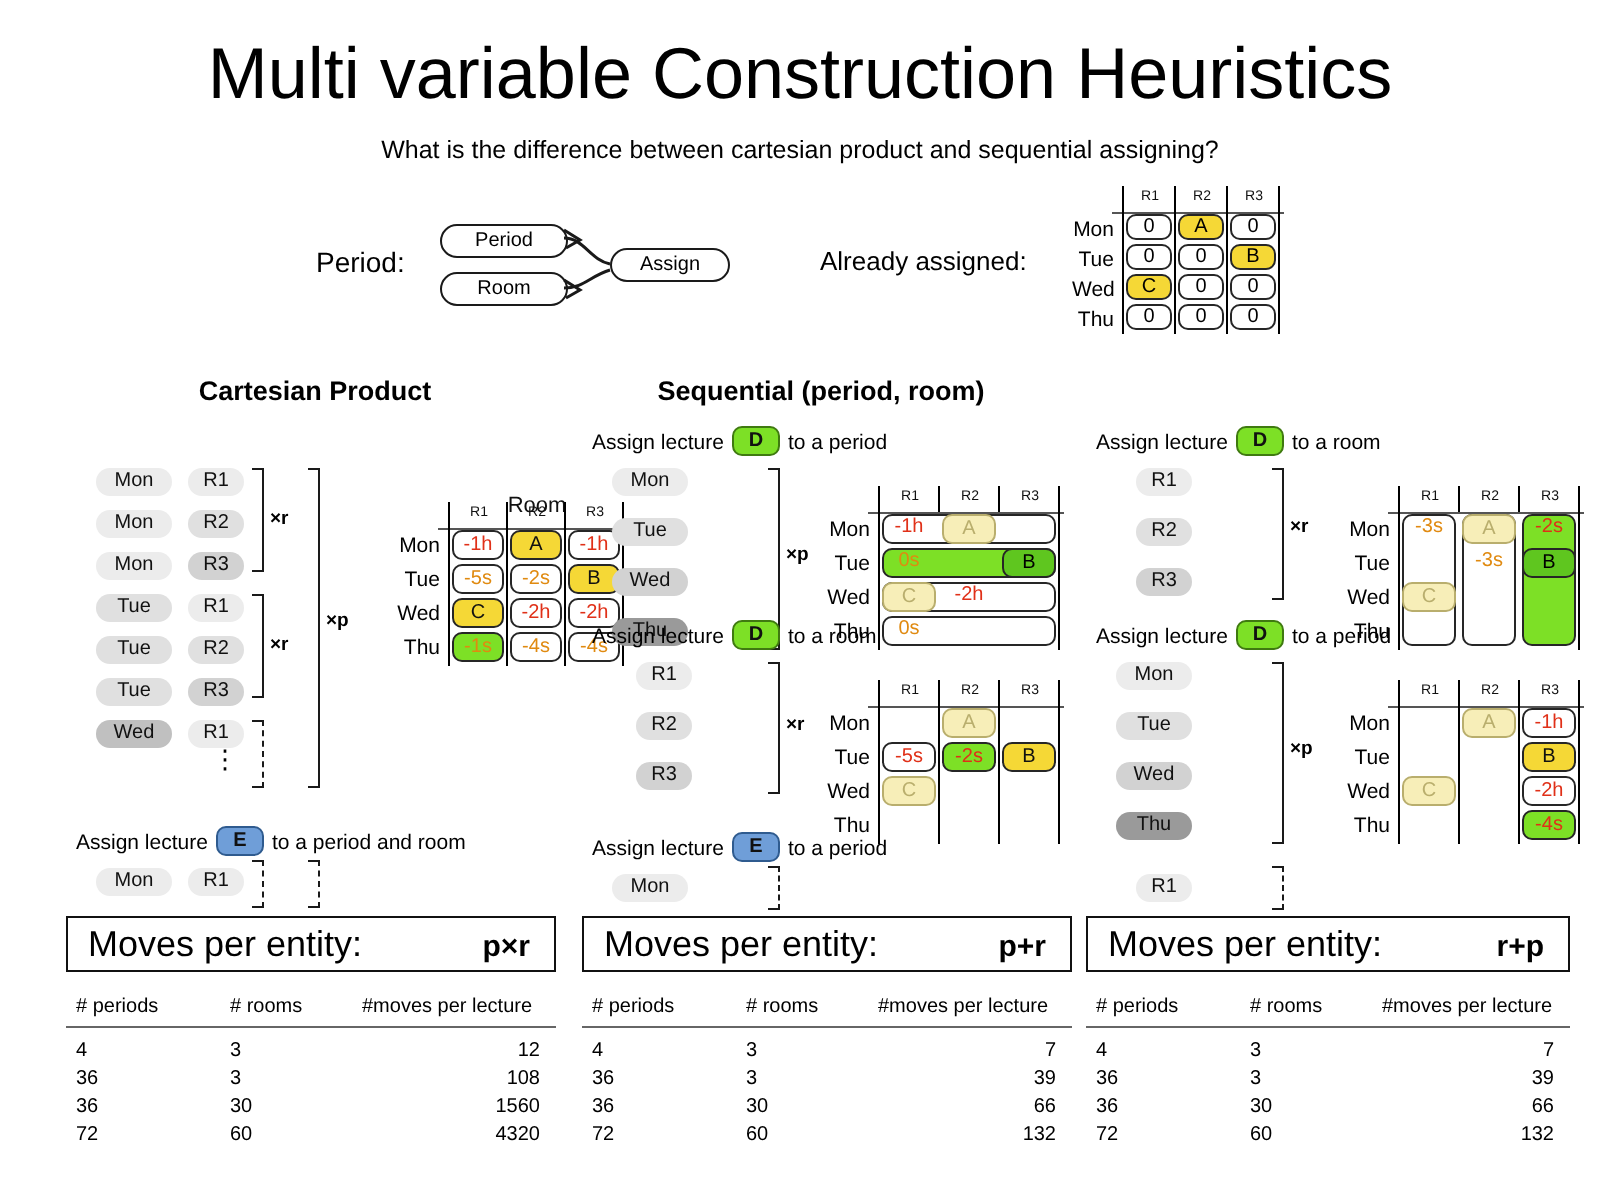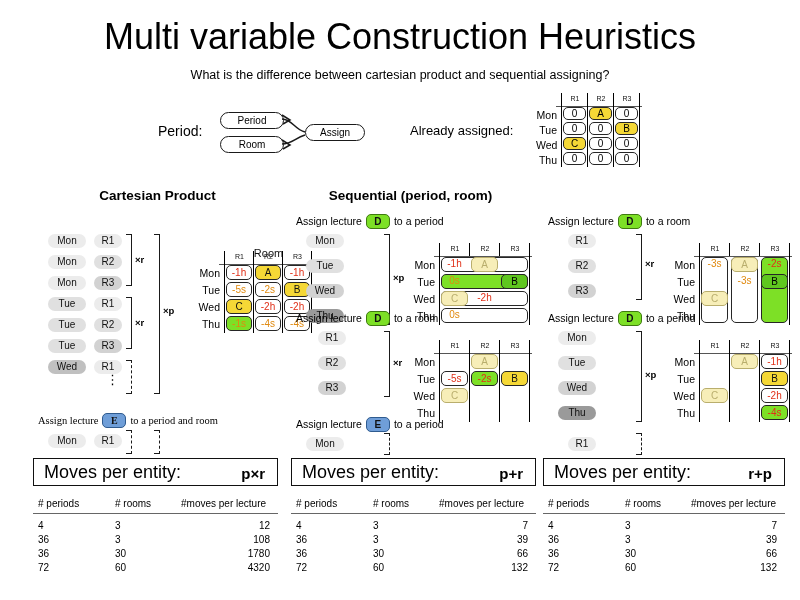--- a/index.html
+++ b/index.html
@@ -187,21 +187,21 @@
         <div class="cell yellow t-dark" style="left: 89px; top: 34px; width: 26px; height: 15px; line-height: 13px;">B</div>
         <div class="rowlabel" style="left: 0px; top: 52px; width: 25px;">Wed</div>
         <div class="cell yellow t-dark" style="left: 31px; top: 51px; width: 26px; height: 15px; line-height: 13px;">C</div>
         <div class="cell plain t-red" style="left: 60px; top: 51px; width: 26px; height: 15px; line-height: 13px;">-2h</div>
         <div class="cell plain t-red" style="left: 89px; top: 51px; width: 26px; height: 15px; line-height: 13px;">-2h</div>
         <div class="rowlabel" style="left: 0px; top: 69px; width: 25px;">Thu</div>
         <div class="cell green t-orange" style="left: 31px; top: 68px; width: 26px; height: 15px; line-height: 13px;">-1s</div>
         <div class="cell plain t-orange" style="left: 60px; top: 68px; width: 26px; height: 15px; line-height: 13px;">-4s</div>
         <div class="cell plain t-orange" style="left: 89px; top: 68px; width: 26px; height: 15px; line-height: 13px;">-4s</div>
       </div>
-      <div class="assignrow" style="left: 8px; top: 414px; font-family: Liberation Serif, serif;"><span>Assign lecture</span><span class="lecchip blue">E</span><span>to a period and room</span></div>
+      <div class="assignrow" style="left: 8px; top: 414px;"><span>Assign lecture</span><span class="lecchip blue">E</span><span>to a period and room</span></div>
       <div class="chip s1" style="left: 18px; top: 434px; width: 38px;">Mon</div>
       <div class="chip s1" style="left: 64px; top: 434px; width: 28px;">R1</div>
       <div class="brk dash" style="left: 96px; top: 430px; height: 22px;"></div>
       <div class="brk dash" style="left: 124px; top: 430px; height: 22px;"></div>
       <div class="mbox" style="left: 3px; top: 458px; width: 245px;">
         <div class="mtxt">Moves per entity:</div>
         <div class="mform">p×r</div>
       </div>
       <div class="dtable" style="left: 3px; top: 498px; width: 245px; height: 90px;">
         <div class="th" style="left: 5px; top: 0px; width: 72px;"># periods</div>
@@ -209,21 +209,21 @@
         <div class="th" style="left: 148px; top: 0px; width: 95px;">#moves per lecture</div>
         <div class="rule" style="left: 0px; top: 15px; width: 245px;"></div>
         <div class="cl" style="left: 5px; top: 22px; width: 72px;">4</div>
         <div class="cl" style="left: 82px; top: 22px; width: 62px;">3</div>
         <div class="cr" style="left: 148px; top: 22px; width: 89px;">12</div>
         <div class="cl" style="left: 5px; top: 36px; width: 72px;">36</div>
         <div class="cl" style="left: 82px; top: 36px; width: 62px;">3</div>
         <div class="cr" style="left: 148px; top: 36px; width: 89px;">108</div>
         <div class="cl" style="left: 5px; top: 50px; width: 72px;">36</div>
         <div class="cl" style="left: 82px; top: 50px; width: 62px;">30</div>
-        <div class="cr" style="left: 148px; top: 50px; width: 89px;">1780</div>
+        <div class="cr" style="left: 148px; top: 50px; width: 89px;">1560</div>
         <div class="cl" style="left: 5px; top: 64px; width: 72px;">72</div>
         <div class="cl" style="left: 82px; top: 64px; width: 62px;">60</div>
         <div class="cr" style="left: 148px; top: 64px; width: 89px;">4320</div>
       </div>
     </div>
     <div class="abs" style="left: 288px; top: 0px; width: 245px; height: 600px;">
       <div class="colhead" style="left: 0px; top: 188px; width: 245px;">Sequential (period, room)</div>
       <div class="assignrow" style="left: 8px; top: 214px;"><span>Assign lecture</span><span class="lecchip green">D</span><span>to a period</span></div>
       <div class="chip s1" style="left: 18px; top: 234px; width: 38px;">Mon</div>
       <div class="chip s2" style="left: 18px; top: 259px; width: 38px;">Tue</div>

